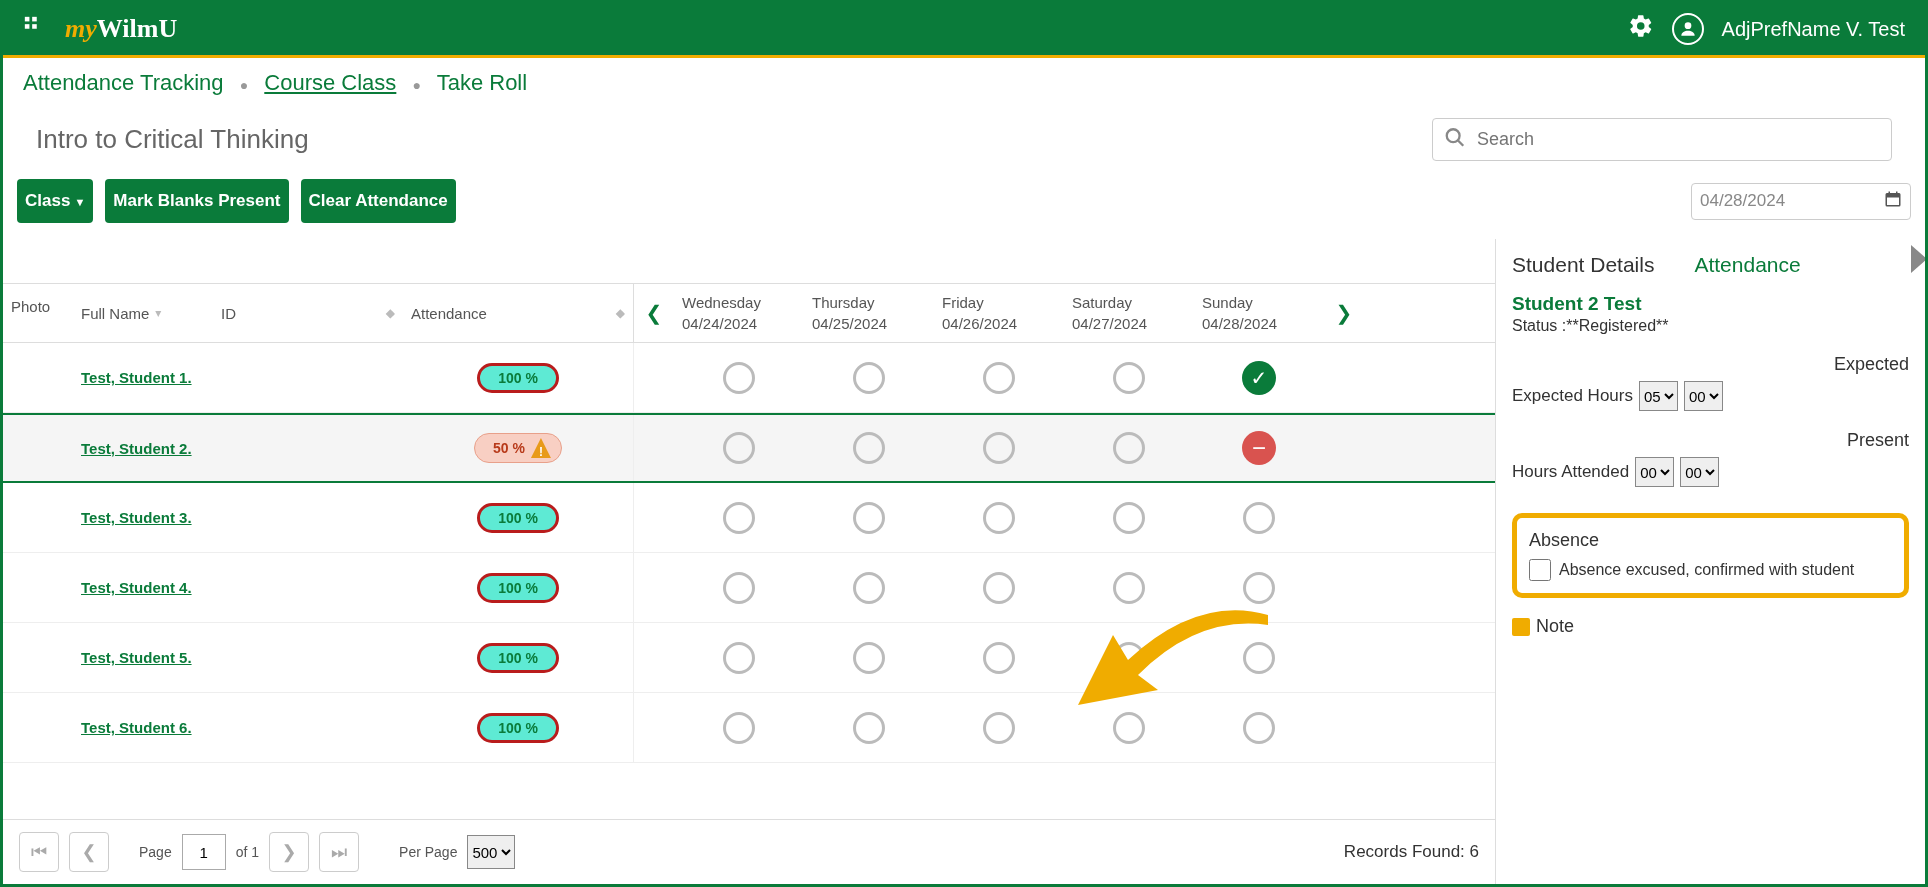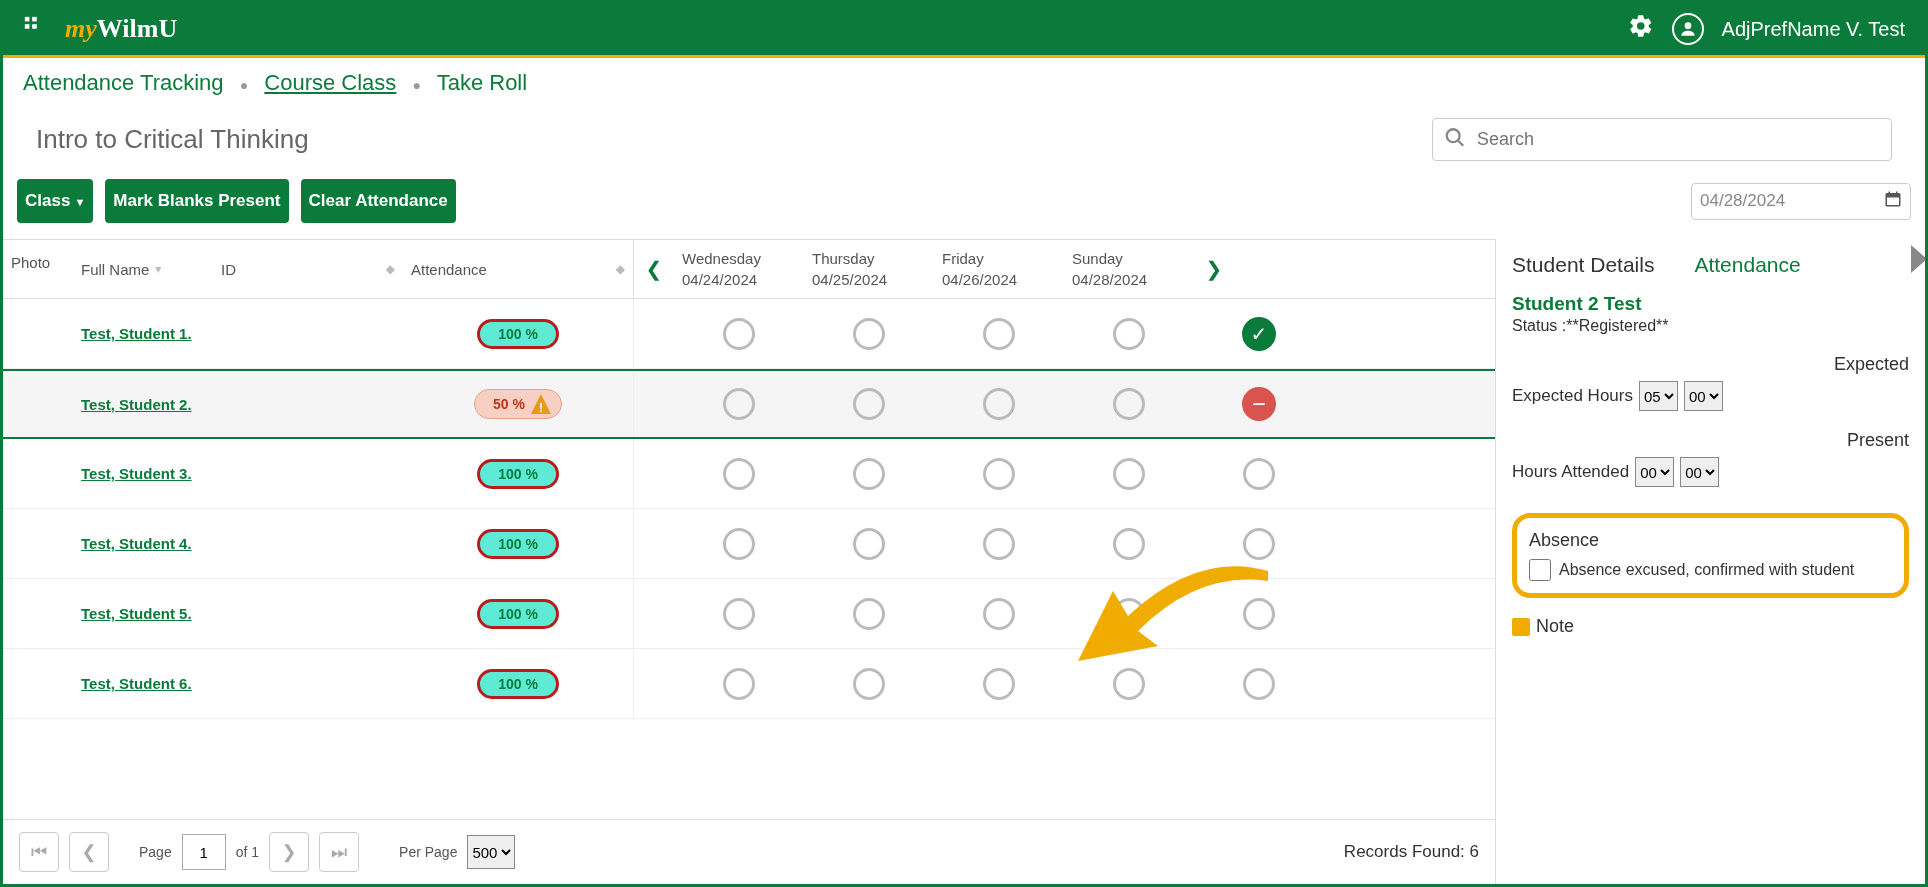--- a/index.html
+++ b/index.html
@@ -27,21 +27,21 @@
 .searchbox .sicon { position: absolute; left: 12px; top: 50%; transform: translateY(-50%); color: #888; font-size: 20px; }
 
 .actionbar { display: flex; align-items: center; padding: 8px 14px 16px; gap: 12px; }
 .btn { background: #0a7b3a; color: #fff; border: none; padding: 12px 8px; font-size: 17px; border-radius: 4px; cursor: pointer; font-weight: 600; }
 .btn .caret { margin-left: 4px; font-size: 11px; }
 .datepick { margin-left: auto; display: flex; align-items: center; border: 1px solid #ccc; border-radius: 4px; padding: 6px 8px; width: 220px; justify-content: space-between; }
 .datepick input { border: none; font-size: 17px; color: #888; width: 150px; outline: none; }
 .datepick .calicon { color: #555; font-size: 18px; }
 
 .main { display: flex; flex: 1; min-height: 0; }
-.grid-area { flex: 1; display: flex; flex-direction: column; border-top: 1px solid #ddd; min-width:0;}
+.grid-area { flex: 1; display: flex; flex-direction: column; border-top: 1px solid #ddd; min-width:0;margin-top:44px;}
 .grid-head { display: flex; border-bottom: 1px solid #ddd; background: #fff; }
 .col-photo { width: 70px; padding: 14px 8px; color: #555; font-size:15px;}
 .col-name { width: 140px; padding: 14px 8px; color: #555; display: flex; align-items: center; gap: 6px; font-size:15px;}
 .col-id { width: 190px; padding: 14px 8px; color: #555; display: flex; align-items: center; gap: 6px; justify-content:space-between;font-size:15px;}
 .col-att { width: 230px; padding: 14px 8px; color: #555; display: flex; align-items: center; gap: 6px; justify-content:space-between;font-size:15px;}
 .sort-ic { color: #bbb; font-size: 12px; }
 .divider-v { width: 1px; background: #ddd; }
 .arrow-col { width: 40px; display:flex;align-items:center;justify-content:center;color:#0a7b3a;font-size:20px; cursor:pointer;}
 .day-col { width: 130px; padding: 8px; color: #555; font-size:15px; line-height:1.4;}
 .grid-body { flex: 1; overflow-y: auto; position:relative;}
@@ -76,21 +76,21 @@
 .side { width: 430px; border-left: 1px solid #ddd; padding: 10px 16px 0; position: relative; overflow:visible;}
 .side-tabs { display: flex; align-items: center; gap: 40px; font-size: 21px; padding: 4px 0 10px;}
 .side-tabs .t1 { color: #333; font-weight:400;}
 .side-tabs .t2 { color: #0a7b3a; font-weight: 400; }
 .expand-tri { position:absolute; right:-2px; top:6px; width:0;height:0;border-top:14px solid transparent;border-bottom:14px solid transparent;border-left:16px solid #888; cursor:pointer;}
 .student-name { color: #0a7b3a; font-size: 19px; font-weight: 600; margin-top:6px;}
 .status { font-size: 16px; margin-top: 2px; }
 .section-label { font-size: 18px; margin-top: 19px; text-align: right; }
 .hours-row { display: flex; align-items: center; gap: 6px; margin-top: 6px; font-size:17px;}
 .hours-row select { height: 30px; border: 1px solid #888; font-size: 15px; }
-.absence-box { border: 5px solid #f0ac00; border-radius: 18px; padding: 12px; margin-top: 26px; }
+.absence-box { border: 5px solid #f0ac00; border-radius: 10px; padding: 12px; margin-top: 26px; }
 .absence-box .ab-title { font-size: 18px; margin-bottom: 8px; }
 .absence-box label { display: flex; align-items: center; gap: 8px; font-size: 16px; }
 .absence-box input[type=checkbox]{width:22px;height:22px;}
 .note-row { display: flex; align-items: center; gap: 6px; margin-top: 18px; font-size:18px;}
 .note-ic { width: 18px; height: 18px; background: #f0ac00; border-radius: 2px; position:relative;}
 .note-callout { background: #f0ac00; border-radius: 6px; padding: 12px 18px; margin-top: 6px; font-style: italic; font-weight: 700; font-size: 17px; text-align: center; position:relative; color:#222;}
 .note-callout::before { content:""; position:absolute; top:-12px; left:40px; width:0;height:0;border-left:14px solid transparent;border-right:14px solid transparent;border-bottom:14px solid #f0ac00;}
 
 .big-arrow { position: absolute; left: 1065px; top: 262px; pointer-events: none; }
 .big-arrow svg { width: 200px; height: 120px; }
@@ -180,20 +180,21 @@
         <div class="col-att">
             <span>Attendance</span>
             <span class="sort-ic">◆</span>
           </div>
         <div class="divider-v"></div>
         <div class="arrow-col">❮</div>
         <div id="days-head" style="display:flex">
             <div class="day-col">Wednesday<br>04/24/2024</div>
             <div class="day-col">Thursday<br>04/25/2024</div>
             <div class="day-col">Friday<br>04/26/2024</div>
+            <div class="day-col">Saturday<br>04/27/2024</div>
             <div class="day-col">Sunday<br>04/28/2024</div>
           </div>
         <div class="arrow-col">❯</div>
       </div>
       <div class="grid-body" id="grid-body">
         <div class="big-arrow">
           <svg viewBox="0 0 200 120">
               <path d="M 200 20 Q 130 10 70 70 L 90 85 L 10 100 L 45 30 L 60 55 Q 130 -10 200 10 Z" fill="#f0ac00"></path>
             </svg>
         </div>

